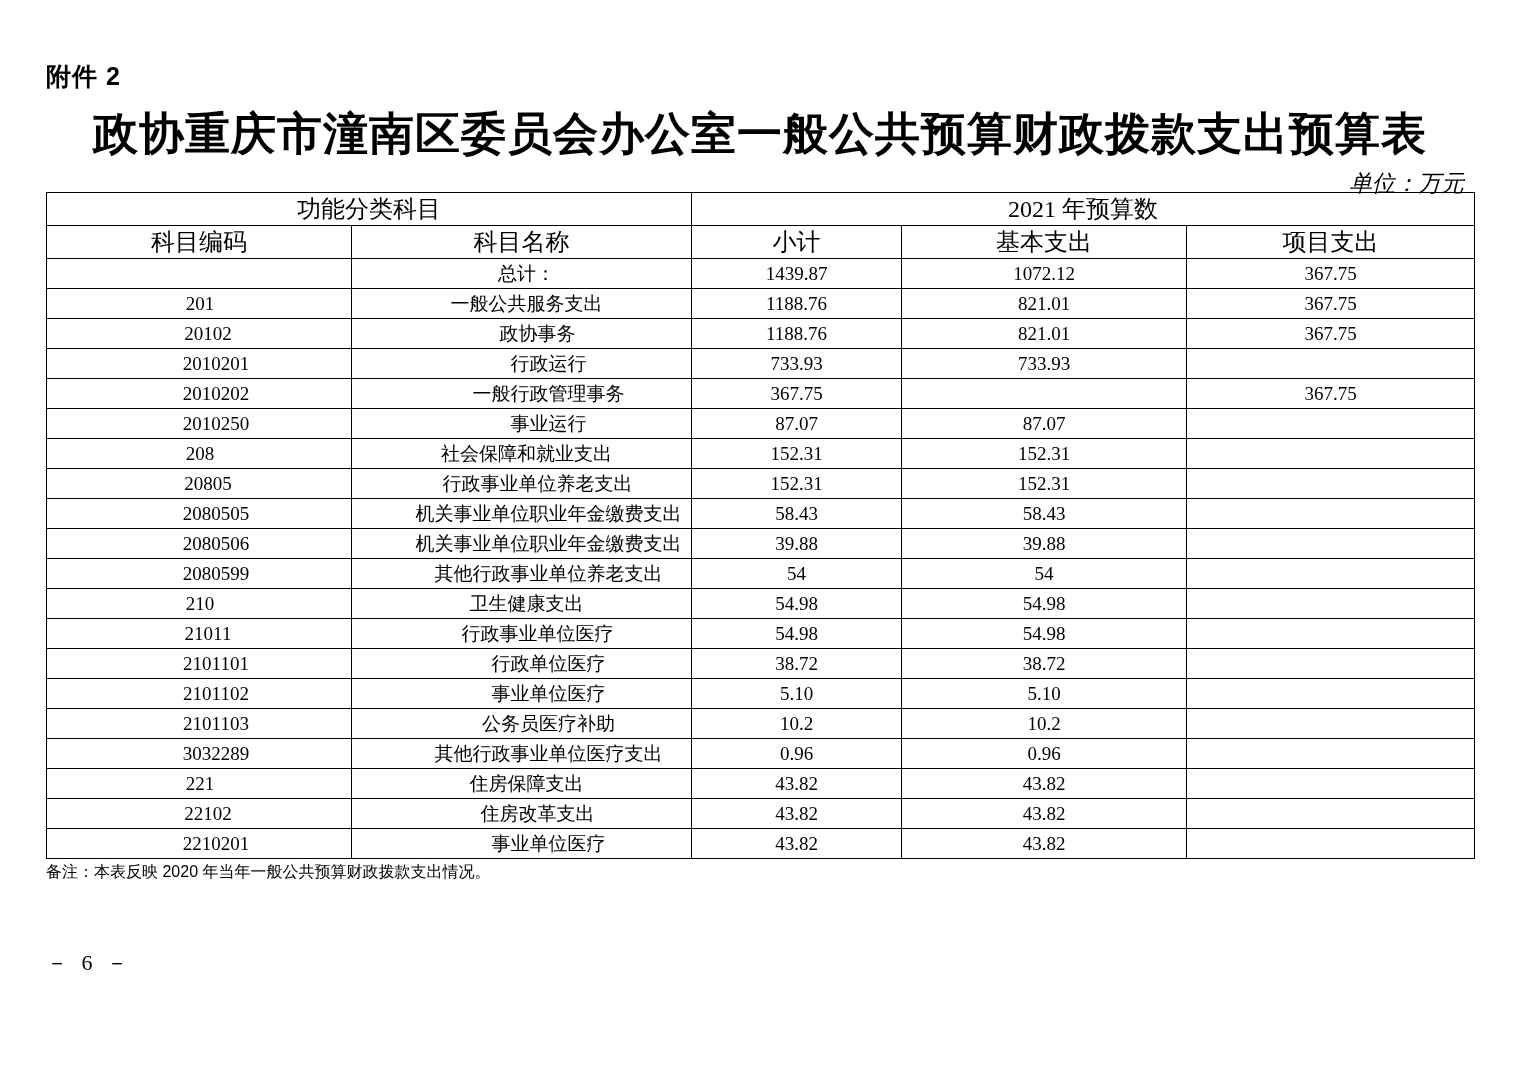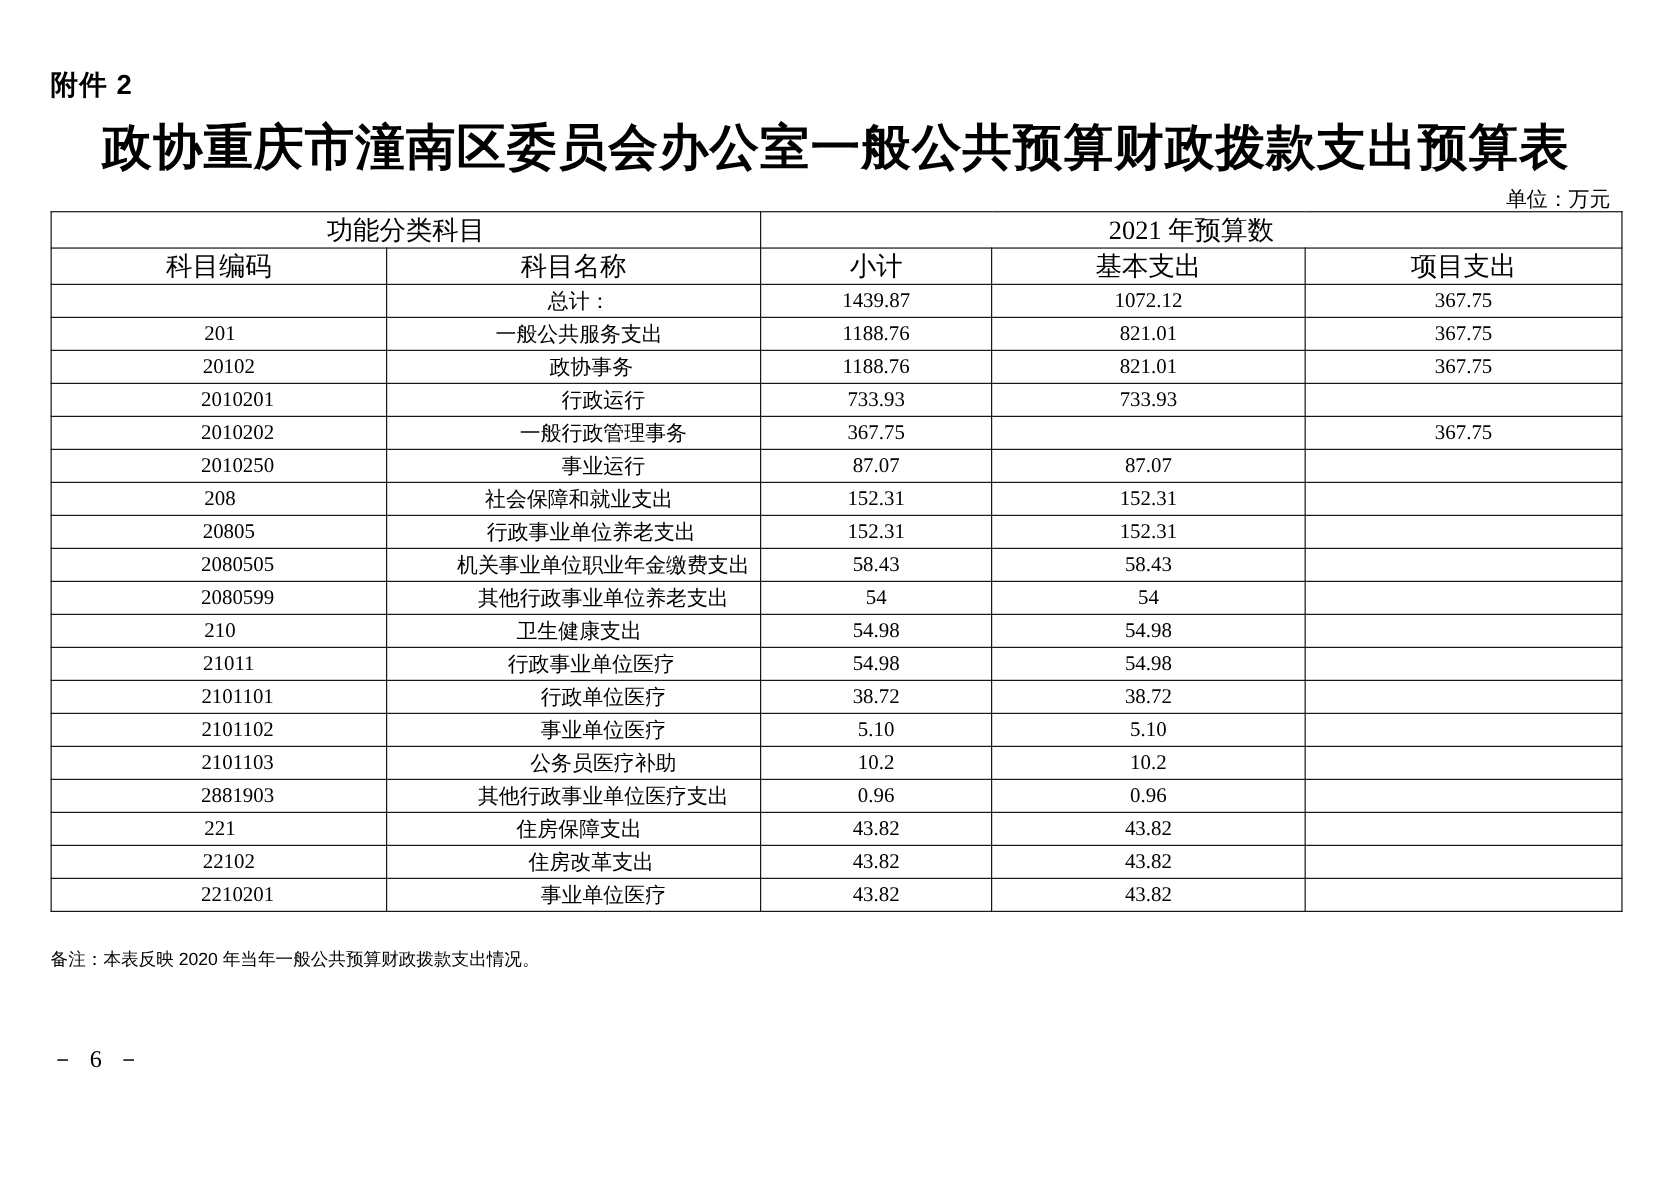--- a/index.html
+++ b/index.html
@@ -39,22 +39,23 @@
     text-align: center;
     font-family: "Liberation Sans", "DejaVu Sans", sans-serif;
     font-size: 45px;
     font-weight: 700;
     letter-spacing: 1px;
   }
   .unit-note {
     position: absolute;
     right: 56px;
     top: 168px;
-    font-size: 19px;
-    font-family: "Liberation Sans", "DejaVu Sans", sans-serif;
+    font-size: 23px;
+    font-family: "Liberation Sans", "DejaVu Sans", sans-serif;
+    font-style: italic;
   }
   table.budget {
     position: absolute;
     left: 46px;
     top: 192px;
     width: 1428px;
     border-collapse: collapse;
     table-layout: fixed;
   }
   table.budget td, table.budget th {
@@ -192,20 +193,27 @@
           <td></td>
         </tr>
         <tr>
           <td class="code-cell" style="padding-left: 38px;">2080505</td>
           <td class="name-cell small-name" style="padding-left: 58px;">机关事业单位职业年金缴费支出</td>
           <td>58.43</td>
           <td>58.43</td>
           <td></td>
         </tr>
         <tr>
+          <td class="code-cell" style="padding-left: 38px;">2080506</td>
+          <td class="name-cell small-name" style="padding-left: 58px;">机关事业单位职业年金缴费支出</td>
+          <td>39.88</td>
+          <td>39.88</td>
+          <td></td>
+        </tr>
+        <tr>
           <td class="code-cell" style="padding-left: 38px; margin-top: 18px;">2080599</td>
           <td class="name-cell small-name" style="padding-left: 58px;">其他行政事业单位养老支出</td>
           <td>54</td>
           <td>54</td>
           <td></td>
         </tr>
         <tr>
           <td class="code-cell" style="padding-left: 6px;">210</td>
           <td class="name-cell" style="padding-left: 14px;">卫生健康支出</td>
           <td>54.98</td>
@@ -234,21 +242,21 @@
           <td></td>
         </tr>
         <tr>
           <td class="code-cell" style="padding-left: 38px;">2101103</td>
           <td class="name-cell" style="padding-left: 58px;">公务员医疗补助</td>
           <td>10.2</td>
           <td>10.2</td>
           <td></td>
         </tr>
         <tr>
-          <td class="code-cell" style="padding-left: 38px;">2881903</td>
+          <td class="code-cell" style="padding-left: 38px;">3032289</td>
           <td class="name-cell small-name" style="padding-left: 58px;">其他行政事业单位医疗支出</td>
           <td>0.96</td>
           <td>0.96</td>
           <td></td>
         </tr>
         <tr>
           <td class="code-cell" style="padding-left: 6px;">221</td>
           <td class="name-cell" style="padding-left: 14px;">住房保障支出</td>
           <td>43.82</td>
           <td>43.82</td>

